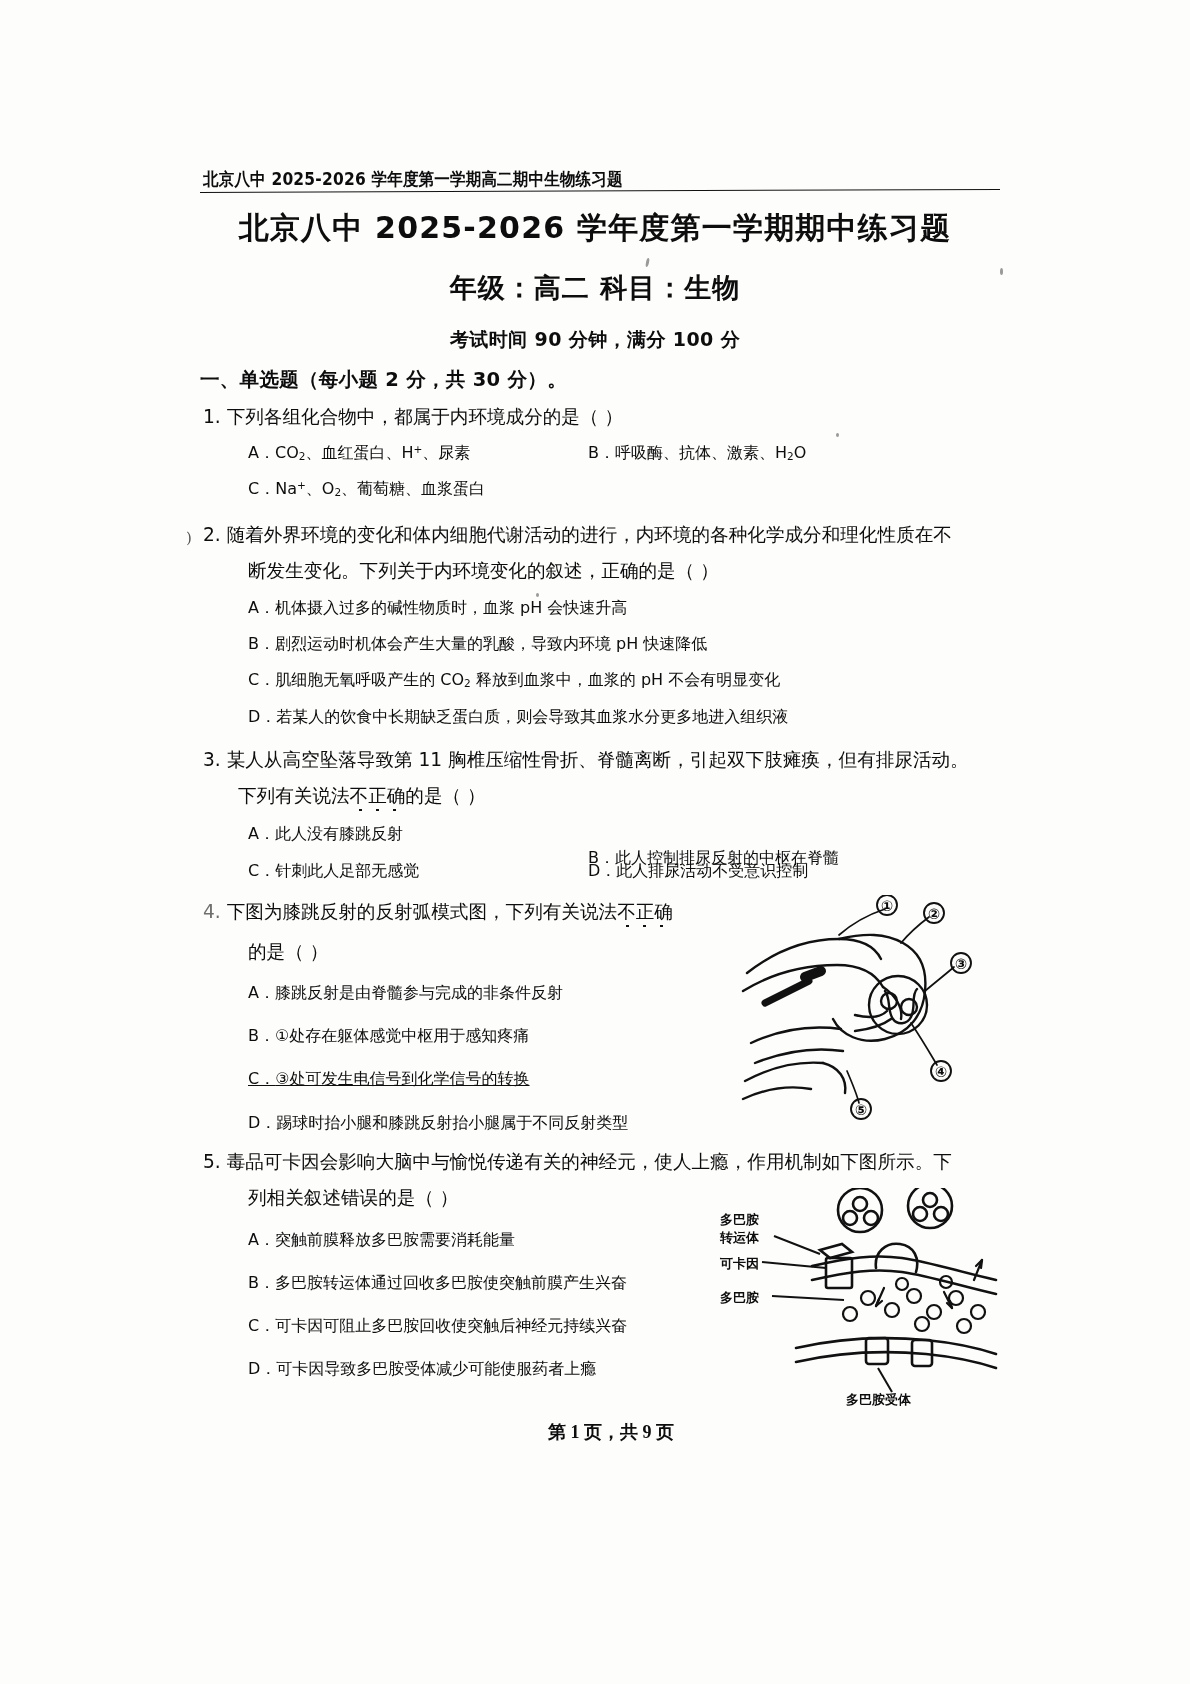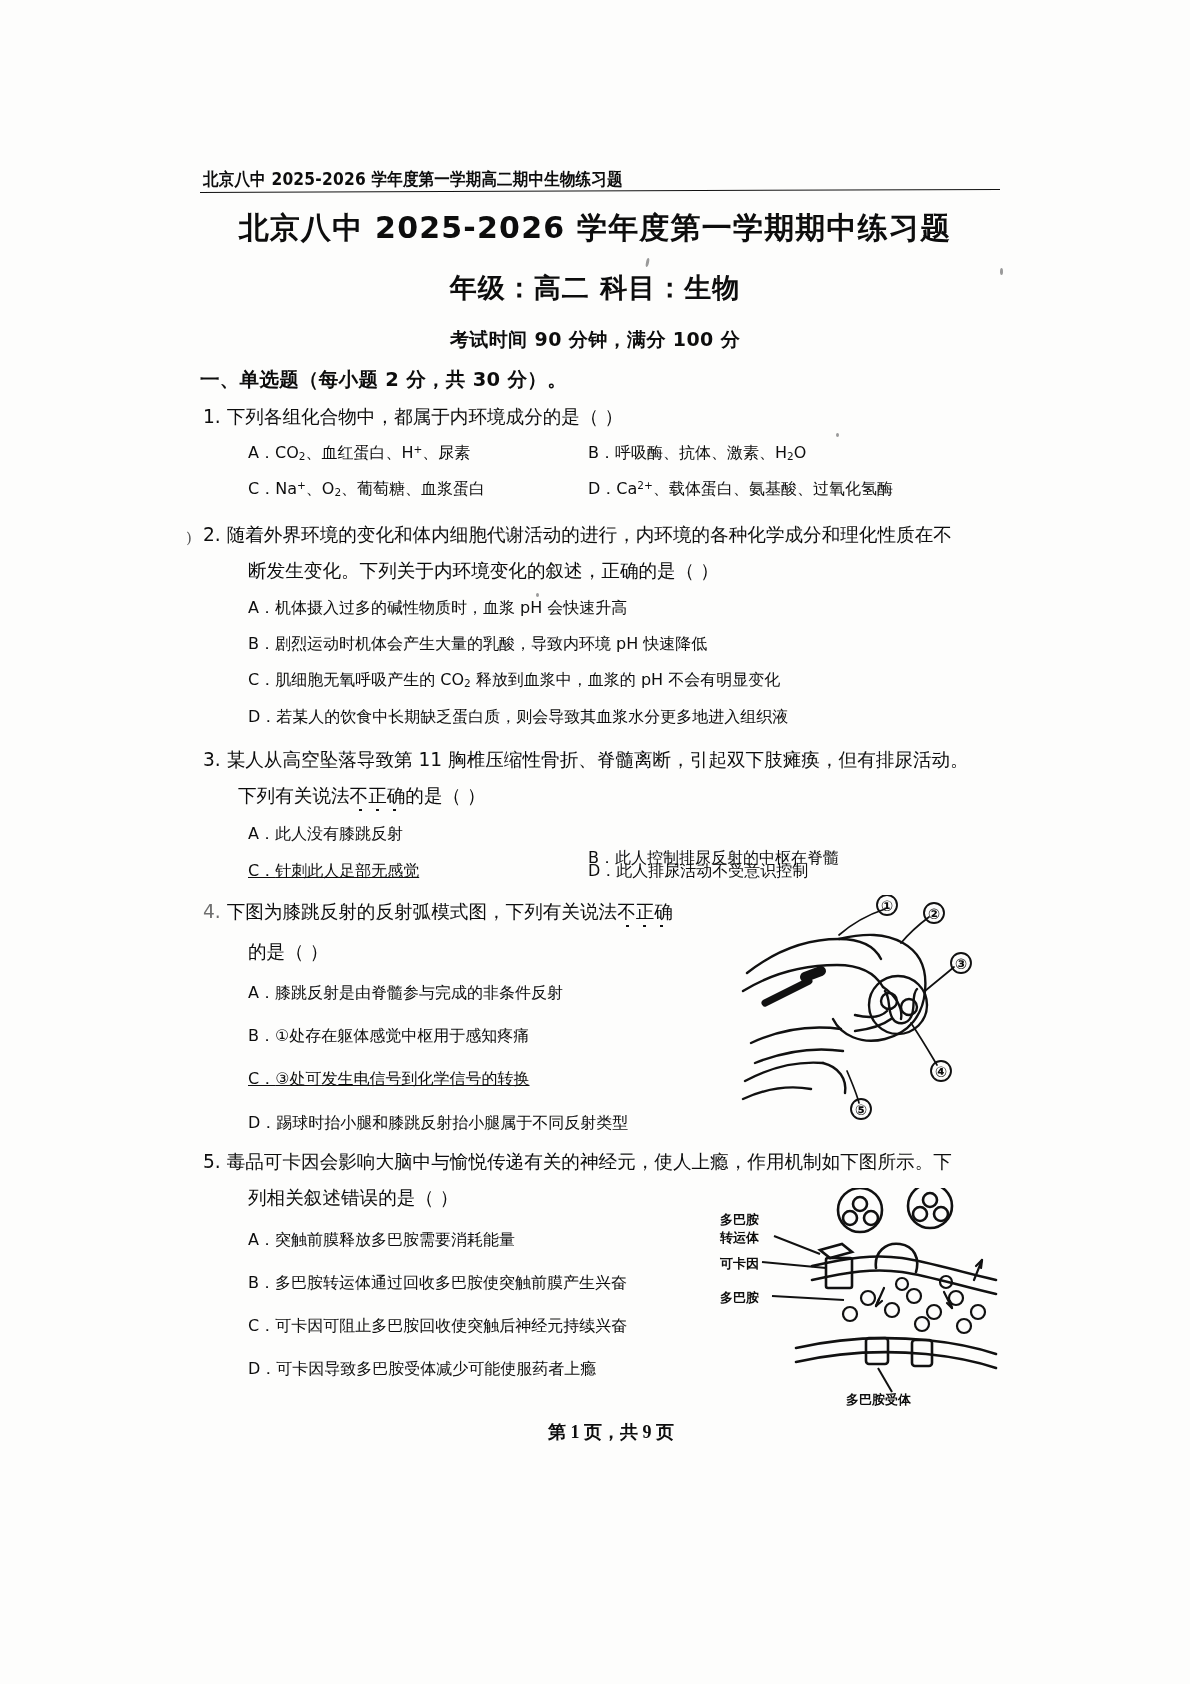--- a/index.html
+++ b/index.html
@@ -119,23 +119,20 @@
   </div>
   <div class="opt" style="left:248px;top:443px;">
     <span>A．</span><span>CO<sub>2</sub>、血红蛋白、H<sup>+</sup>、尿素</span>
   </div>
   <div class="opt" style="left:588px;top:443px;">
     <span>B．</span><span>呼吸酶、抗体、激素、H<sub>2</sub>O</span>
   </div>
   <div class="opt" style="left:248px;top:479px;">
     <span>C．</span><span>Na<sup>+</sup>、O<sub>2</sub>、葡萄糖、血浆蛋白</span>
   </div>
-  <div class="opt" style="left:588px;top:479px;">
-    <span>D．</span><span>Ca<sup>2+</sup>、载体蛋白、氨基酸、过氧化氢酶</span>
-  </div>
 
   <div class="qline" style="left:203px;top:523px;">
     <span class="num">2.</span>
     <span>随着外界环境的变化和体内细胞代谢活动的进行，内环境的各种化学成分和理化性质在不</span>
   </div>
   <div class="qline" style="left:248px;top:559px;">
     <span>断发生变化。下列关于内环境变化的叙述，正确的是（        ）</span>
   </div>
   <div class="opt" style="left:248px;top:598px;">
     <span>A．</span><span>机体摄入过多的碱性物质时，血浆 pH 会快速升高</span>
@@ -156,21 +153,21 @@
   </div>
   <div class="qline" style="left:238px;top:784px;">
     下列有关说法<span class="dotted">不正确</span>的是（        ）
   </div>
   <div class="opt" style="left:248px;top:824px;">
     <span>A．</span><span>此人没有膝跳反射</span>
   </div>
   <div class="opt" style="left:588px;top:824px;margin-top:24px;">
     <span>B．</span><span>此人控制排尿反射的中枢在脊髓</span>
   </div>
-  <div class="opt" style="left:248px;top:861px;text-decoration:underline;">
+  <div class="opt" style="left:248px;top:861px;">
     <span>C．</span><span>针刺此人足部无感觉</span>
   </div>
   <div class="opt" style="left:588px;top:861px;">
     <span>D．</span><span>此人排尿活动不受意识控制</span>
   </div>
 
   <div class="qline" style="left:203px;top:900px;">
     <span class="num faint">4.</span>
     <span>下图为膝跳反射的反射弧模式图，下列有关说法<span class="dotted">不正确</span></span>
   </div>

